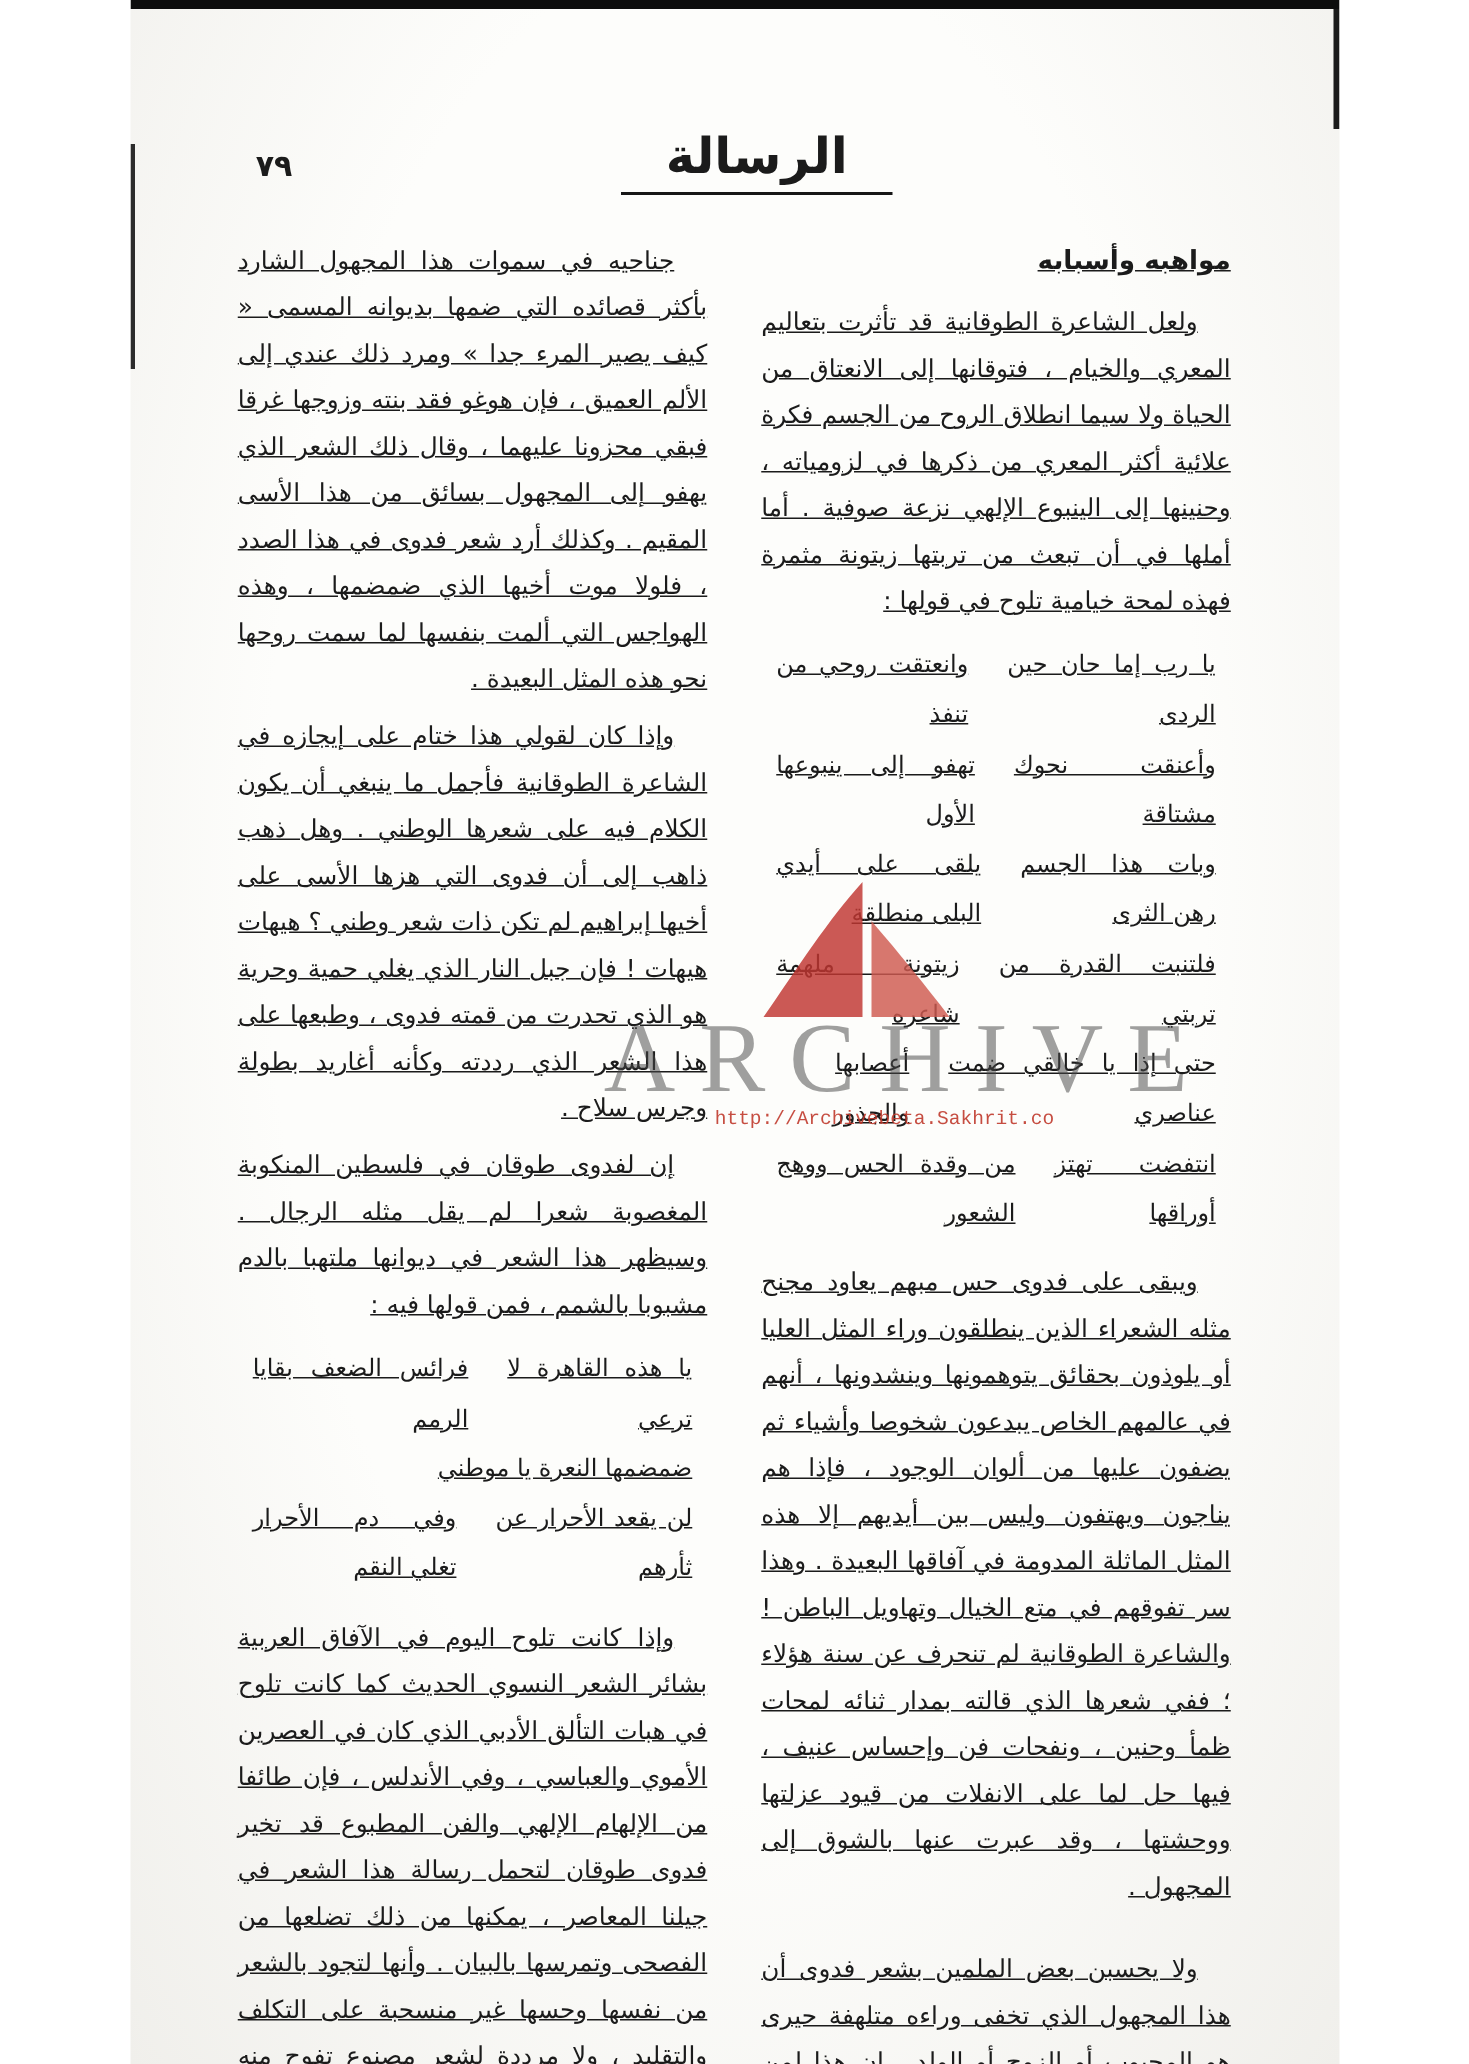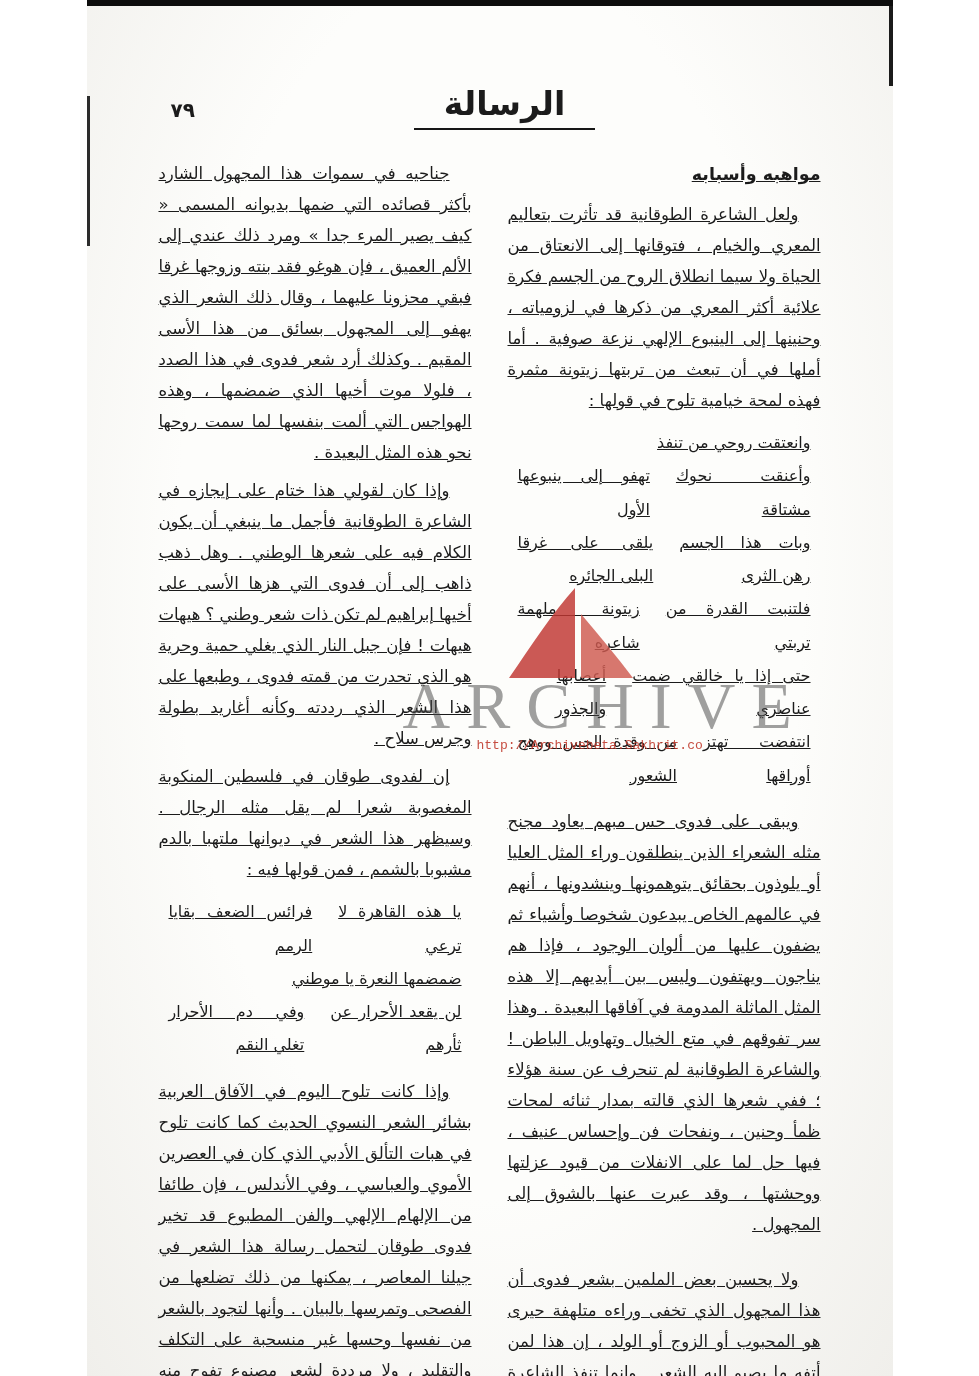--- a/index.html
+++ b/index.html
@@ -124,29 +124,30 @@
   </header>
 
   <main class="content" dir="rtl" lang="ar">
 
     <section class="col">
       <h2>مواهبه وأسبابه</h2>
       <p>ولعل الشاعرة الطوقانية قد تأثرت بتعاليم المعري والخيام ، فتوقانها إلى الانعتاق من الحياة ولا سيما انطلاق الروح من الجسم فكرة علائية أكثر المعري من ذكرها في لزومياته ، وحنينها إلى الينبوع الإلهي نزعة صوفية . أما أملها في أن تبعث من تربتها زيتونة مثمرة فهذه لمحة خيامية تلوح في قولها :</p>
 
       <div class="poem">
         <div class="verse">
+          <span>يا رب إما حان حين الردى</span>
           <span>وانعتقت روحي من تنفذ</span>
         </div>
         <div class="verse">
           <span>وأعنقت نحوك مشتاقة</span>
           <span>تهفو إلى ينبوعها الأول</span>
         </div>
         <div class="verse">
           <span>وبات هذا الجسم رهن الثرى</span>
-          <span>يلقى على غرقا البلى الجائره</span>
+          <span>يلقى على أيدي البلى منطلقة</span>
         </div>
         <div class="verse">
           <span>فلتنبت القدرة من تربتي</span>
           <span>زيتونة ملهمة شاعره</span>
         </div>
         <div class="verse">
           <span>حتى إذا يا خالقي ضمت عناصري</span>
           <span>أعصابها والجذور</span>
         </div>
         <div class="verse">

